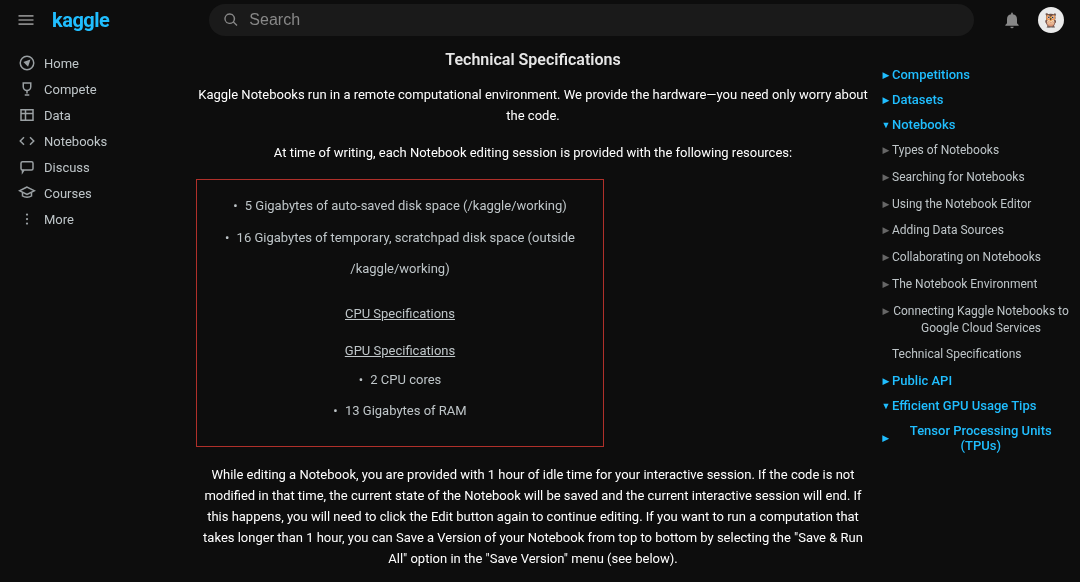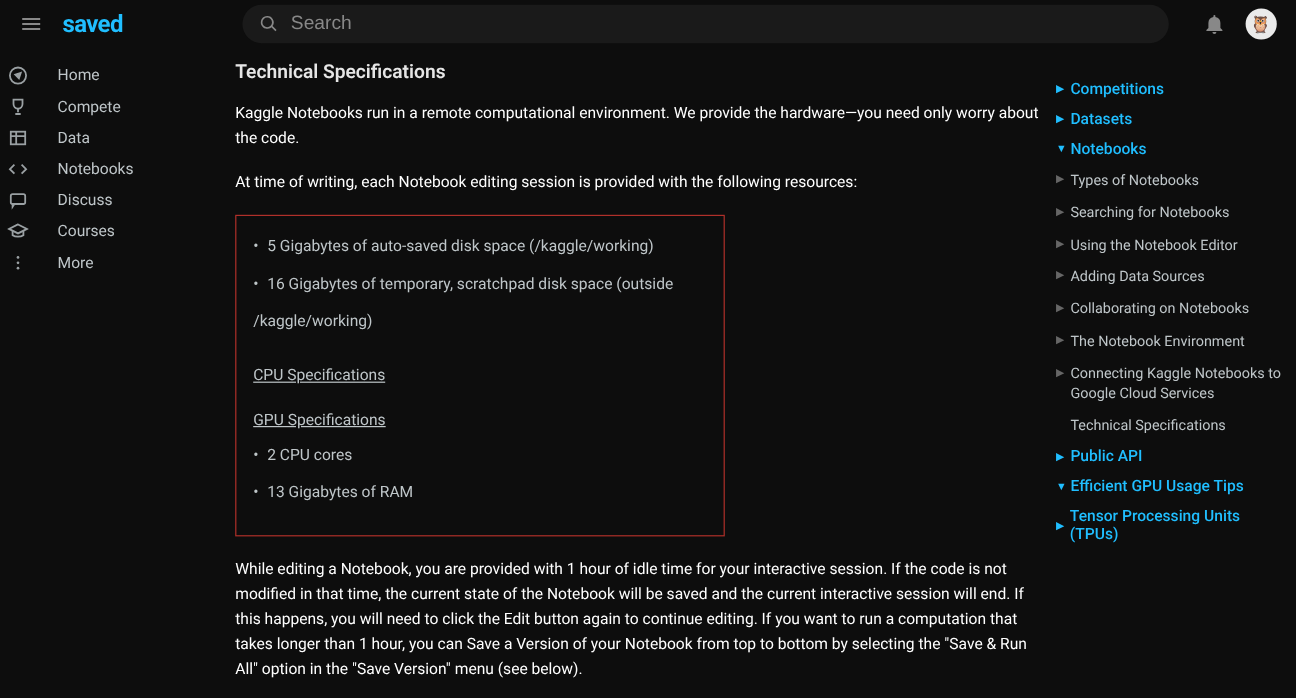--- a/index.html
+++ b/index.html
@@ -46,30 +46,31 @@
   .bell { color: #888; margin-left: 12px; margin-right: 16px; cursor: pointer; }
   .avatar {
     width: 26px; height: 26px; border-radius: 50%;
     background: #eaeaea; display: flex; align-items: center; justify-content: center;
     cursor: pointer; font-size: 14px;
   }
   .body { display: flex; height: calc(100% - 40px); }
   .sidenav { width: 184px; padding-top: 10px; }
   .sidenav .item {
     display: flex; align-items: center;
-    height: 26px; padding-left: 6px;
-    color: #bfc6c9; cursor: pointer; gap: 16px;
+    height: 26px; padding-left: 18px;
+    color: #bfc6c9; cursor: pointer;
   }
   .sidenav .item .icon { width: 26px; color: #9aa0a3; display: flex; }
   .sidenav .item span.label { font-size: 13px; }
   .main {
     flex: 1;
     padding: 10px 10px 0 12px;
     overflow: hidden;
     display: flex;
+    text-align: center;
   }
   .content { flex: 1; max-width: 685px; }
   .content h2 { color: #e6e6e6; font-size: 16px; font-weight: 600; margin-bottom: 16px; }
   .content p { line-height: 1.6; margin-bottom: 16px; color: #ffffff; }
   .specbox {
     border: 1px solid #b0302a;
     padding: 10px 14px 20px 14px;
     margin-bottom: 18px;
     width: 408px;
   }
@@ -100,21 +101,21 @@
 </style>
 </head>
 <body>
 
 <div class="topbar">
   <div class="menu-icon">
     <svg width="20" height="20" viewBox="0 0 24 24" fill="currentColor">
         <path d="M3 6h18v2H3V6zm0 5h18v2H3v-2zm0 5h18v2H3v-2z"></path>
       </svg>
   </div>
-  <div class="logo">saved</div>
+  <div class="logo">kaggle</div>
   <div class="search">
     <span style="color:#888;">
       <svg width="16" height="16" viewBox="0 0 24 24" fill="currentColor">
           <path d="M10 2a8 8 0 105.3 14l5 5 1.4-1.4-5-5A8 8 0 0010 2zm0 2a6 6 0 110 12 6 6 0 010-12z"></path>
         </svg>
     </span>
     <input type="text" placeholder="Search" style="">
   </div>
   <div class="bell">
     <svg width="20" height="20" viewBox="0 0 24 24" fill="currentColor">

